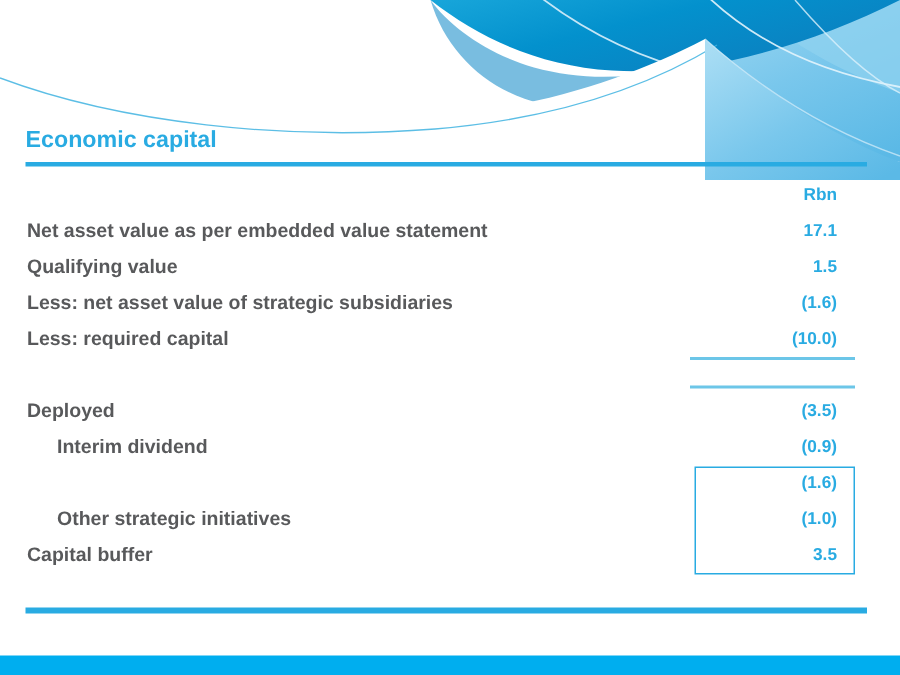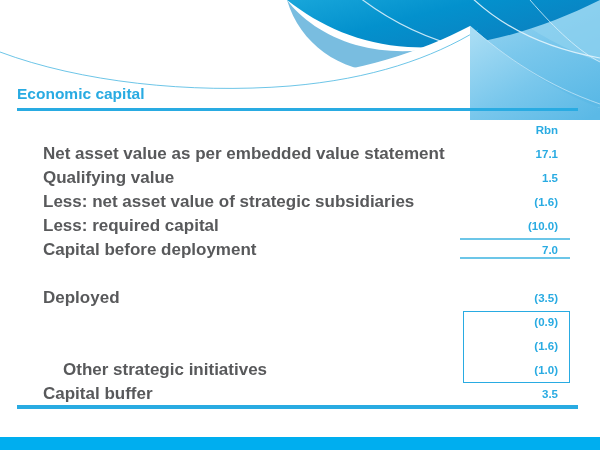--- a/index.html
+++ b/index.html
@@ -74,25 +74,24 @@
   }
   .trow {
     position: relative;
     height: 24px;
   }
   .tlabel {
     position: absolute;
     left: 18px;
     top: 0;
     line-height: 24px;
-    font-size: 17px;
+    font-size: 13px;
     font-weight: bold;
     color: #58595b;
     white-space: nowrap;
-    margin-left: 25px;
   }
   .tlabel.indent { left: 38px; }
   .tvalue {
     position: absolute;
     right: 30px;
     top: 0;
     line-height: 24px;
     font-size: 11.5px;
     font-weight: bold;
     color: #29ABE2;
@@ -215,33 +214,30 @@
       <div class="tvalue">(1.6)</div>
     </div>
 
     <div class="trow">
       <div class="tlabel">Less: required capital</div>
       <div class="tvalue">(10.0)</div>
     </div>
 
     <div class="thinrule" style="top:120px;"></div>
 
-    <div class="trow">
-      <div class="tlabel">Capital before deployment</div>
-      <div class="tvalue">7.0</div>
-    </div>
 
     <div class="trow spacer"></div>
 
     <div class="trow">
       <div class="tlabel">Deployed</div>
       <div class="tvalue">(3.5)</div>
     </div>
 
     <div class="trow">
+      <div class="tlabel indent">Interim dividend</div>
       <div class="tvalue">(0.9)</div>
     </div>
 
     <div class="trow">
       <div class="tvalue">(1.6)</div>
     </div>
 
     <div class="trow">
       <div class="tlabel indent">Other strategic initiatives</div>
       <div class="tvalue">(1.0)</div>

